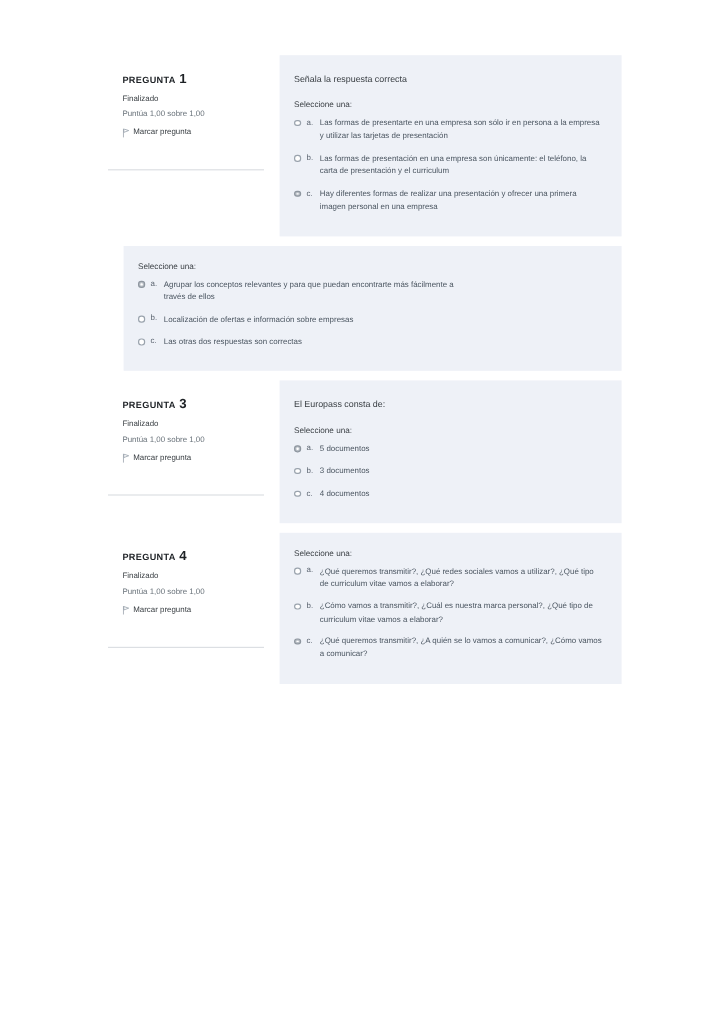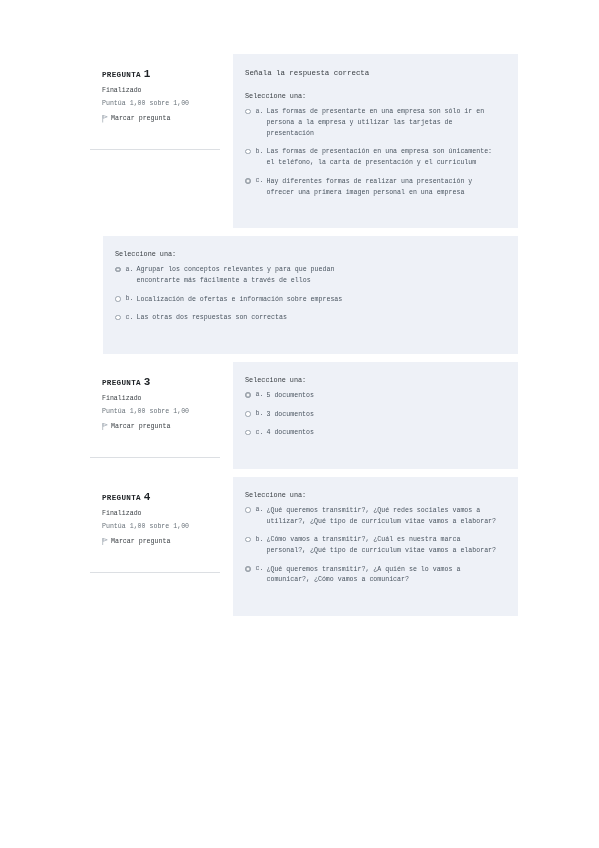--- a/index.html
+++ b/index.html
@@ -22,23 +22,22 @@
     left: 0;
     top: 0;
     width: 599px;
     height: 848px;
     background: #ffffff;
   }
 
   .quiz-list {
     position: absolute;
     left: 90px;
-    top: 54px;
+    top: 46px;
     width: 428px;
-    font-family: Liberation Mono, monospace;
   }
 
   .question-block {
     display: flex;
     align-items: flex-start;
     margin-bottom: 8px;
   }
 
   
   .q-info {
@@ -101,21 +100,21 @@
     position: relative;
     flex: 0 0 6px;
   }
   .flag-icon svg { display: block; }
 
   
   .q-content {
     flex: 1 1 auto;
     margin-left: 13px;
     background: #eef1f7;
-    padding: 14px 16px 30px 12px;
+    padding: 14px 16px 18px 12px;
   }
 
   .q-text {
     font-size: 7.4px;
     line-height: 1.55;
     color: #3b4045;
     margin-bottom: 13px;
     max-width: 258px;
   }
 
@@ -253,20 +252,21 @@
                 <svg viewBox="0 0 8 10" width="6" height="7.5">
                   <rect x="0.6" y="0" width="0.9" height="10" fill="#9aa3ad"></rect>
                   <path d="M1.6 0.6 L7 2.4 L1.6 4.4 Z" fill="none" stroke="#9aa3ad" stroke-width="0.9"></path>
                 </svg>
               </span>
               <span>Marcar pregunta</span>
             </div>
           </div>
         </div>
         <div class="q-content">
+          <div class="q-text">El Europass consta de:</div>
           <div class="q-prompt">Seleccione una:</div>
           <ul class="answers">
             <li class="answer">
               <span class="radio checked"></span>
               <span class="answer-letter">a.</span>
               <span class="answer-text">5 documentos</span>
             </li>
             <li class="answer">
               <span class="radio"></span>
               <span class="answer-letter">b.</span>

